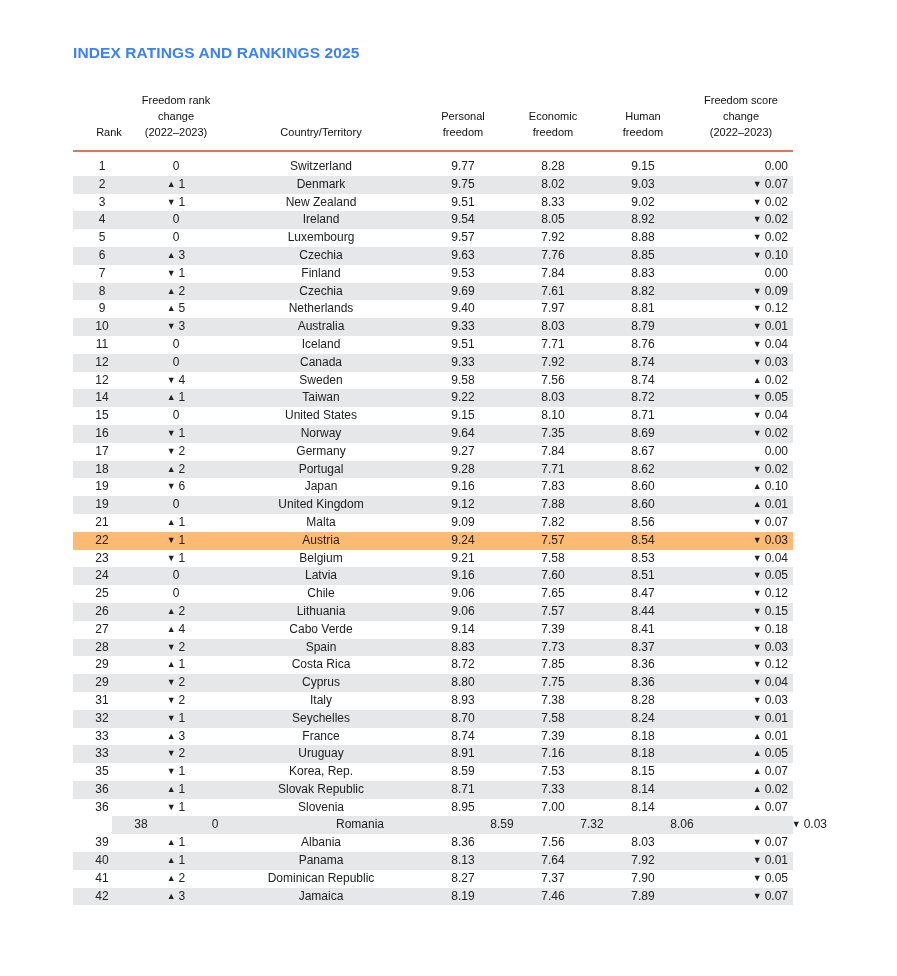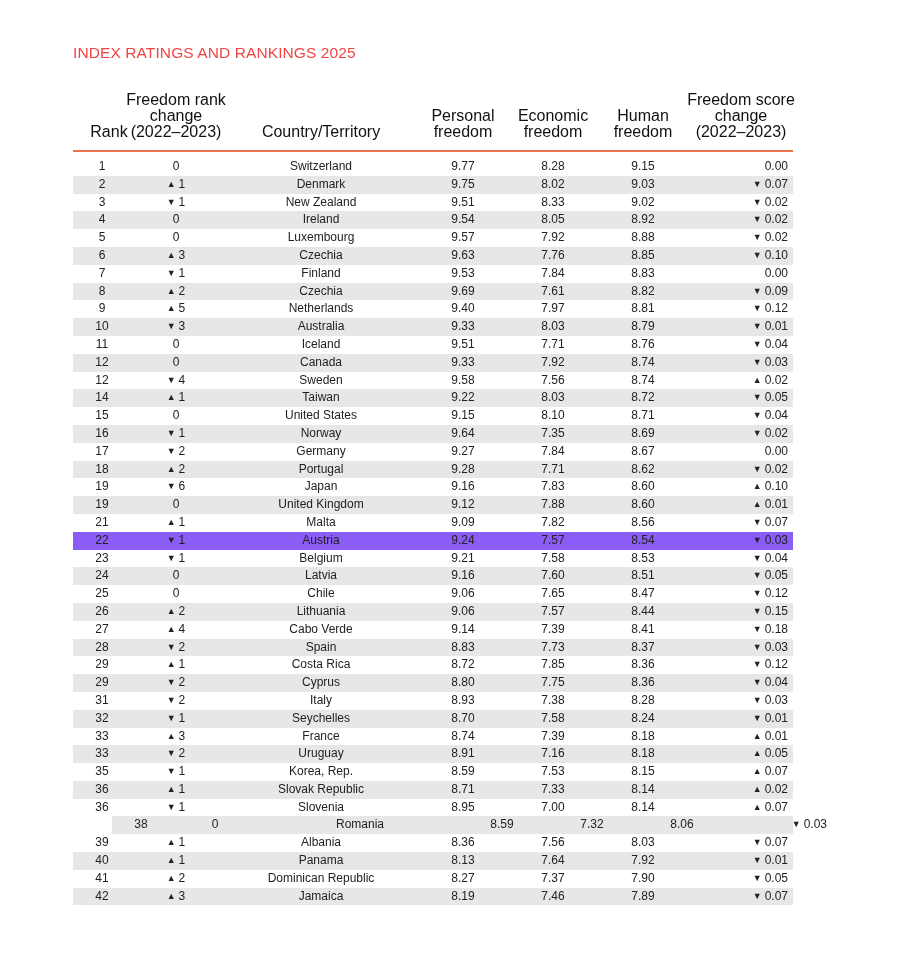--- a/index.html
+++ b/index.html
@@ -1,20 +1,20 @@
 <!DOCTYPE html>
 <html><head>
 <meta charset="utf-8">
 <style>
   html, body { margin:0; padding:0; background:#ffffff; }
   body { width:897px; height:976px; position:relative; font-family:"Liberation Sans", sans-serif; color:#1a1a1a; }
-  .title { position:absolute; left:73px; top:44px; font-size:15.5px; font-weight:normal; letter-spacing:0.1px; color:#ef4444; }
+  .title { position:absolute; left:73px; top:44px; font-size:15.5px; font-weight:bold; letter-spacing:0.1px; color:#3b82f6; }
   .table { position:absolute; left:73px; top:90px; width:720px; }
   .thead { position:relative; height:60px; border-bottom:2px solid #e8734f; }
-  .th { position:absolute; bottom:10px; font-size:16px; line-height:16px; text-align:center; color:#111; white-space:pre-line; }
+  .th { position:absolute; bottom:10px; font-size:11px; line-height:16px; text-align:center; color:#111; white-space:pre-line; }
   .rows { position:relative; margin-top:6px; }
   .row { position:relative; height:17.8px; font-size:12px; line-height:17.8px; color:#222; }
   .row.alt { background:#e6e7e9; }
   .cell { position:absolute; top:0; text-align:center; }
   .c-rank { left:0; width:58px; }
   .c-rchg { left:58px; width:90px; }
   .c-country { left:168px; width:160px; }
   .c-pf { left:355px; width:70px; }
   .c-ef { left:445px; width:70px; }
   .c-hf { left:535px; width:70px; }
@@ -234,21 +234,21 @@
       </div>
       <div class="row">
         <div class="cell c-rank"><span>21</span></div>
         <div class="cell c-rchg"><span class="arrow">▲</span><span>1</span></div>
         <div class="cell c-country"><span>Malta</span></div>
         <div class="cell c-pf"><span>9.09</span></div>
         <div class="cell c-ef"><span>7.82</span></div>
         <div class="cell c-hf"><span>8.56</span></div>
         <div class="cell c-schg"><span class="c-schg-inner"><span class="arrow">▼</span><span>0.07</span></span></div>
       </div>
-      <div class="row alt" style="background: #8b5cf6;">
+      <div class="row alt" style="background: #fdba74;">
         <div class="cell c-rank"><span>22</span></div>
         <div class="cell c-rchg"><span class="arrow">▼</span><span>1</span></div>
         <div class="cell c-country"><span>Austria</span></div>
         <div class="cell c-pf"><span>9.24</span></div>
         <div class="cell c-ef"><span>7.57</span></div>
         <div class="cell c-hf"><span>8.54</span></div>
         <div class="cell c-schg"><span class="c-schg-inner"><span class="arrow">▼</span><span>0.03</span></span></div>
       </div>
       <div class="row">
         <div class="cell c-rank"><span>23</span></div>

